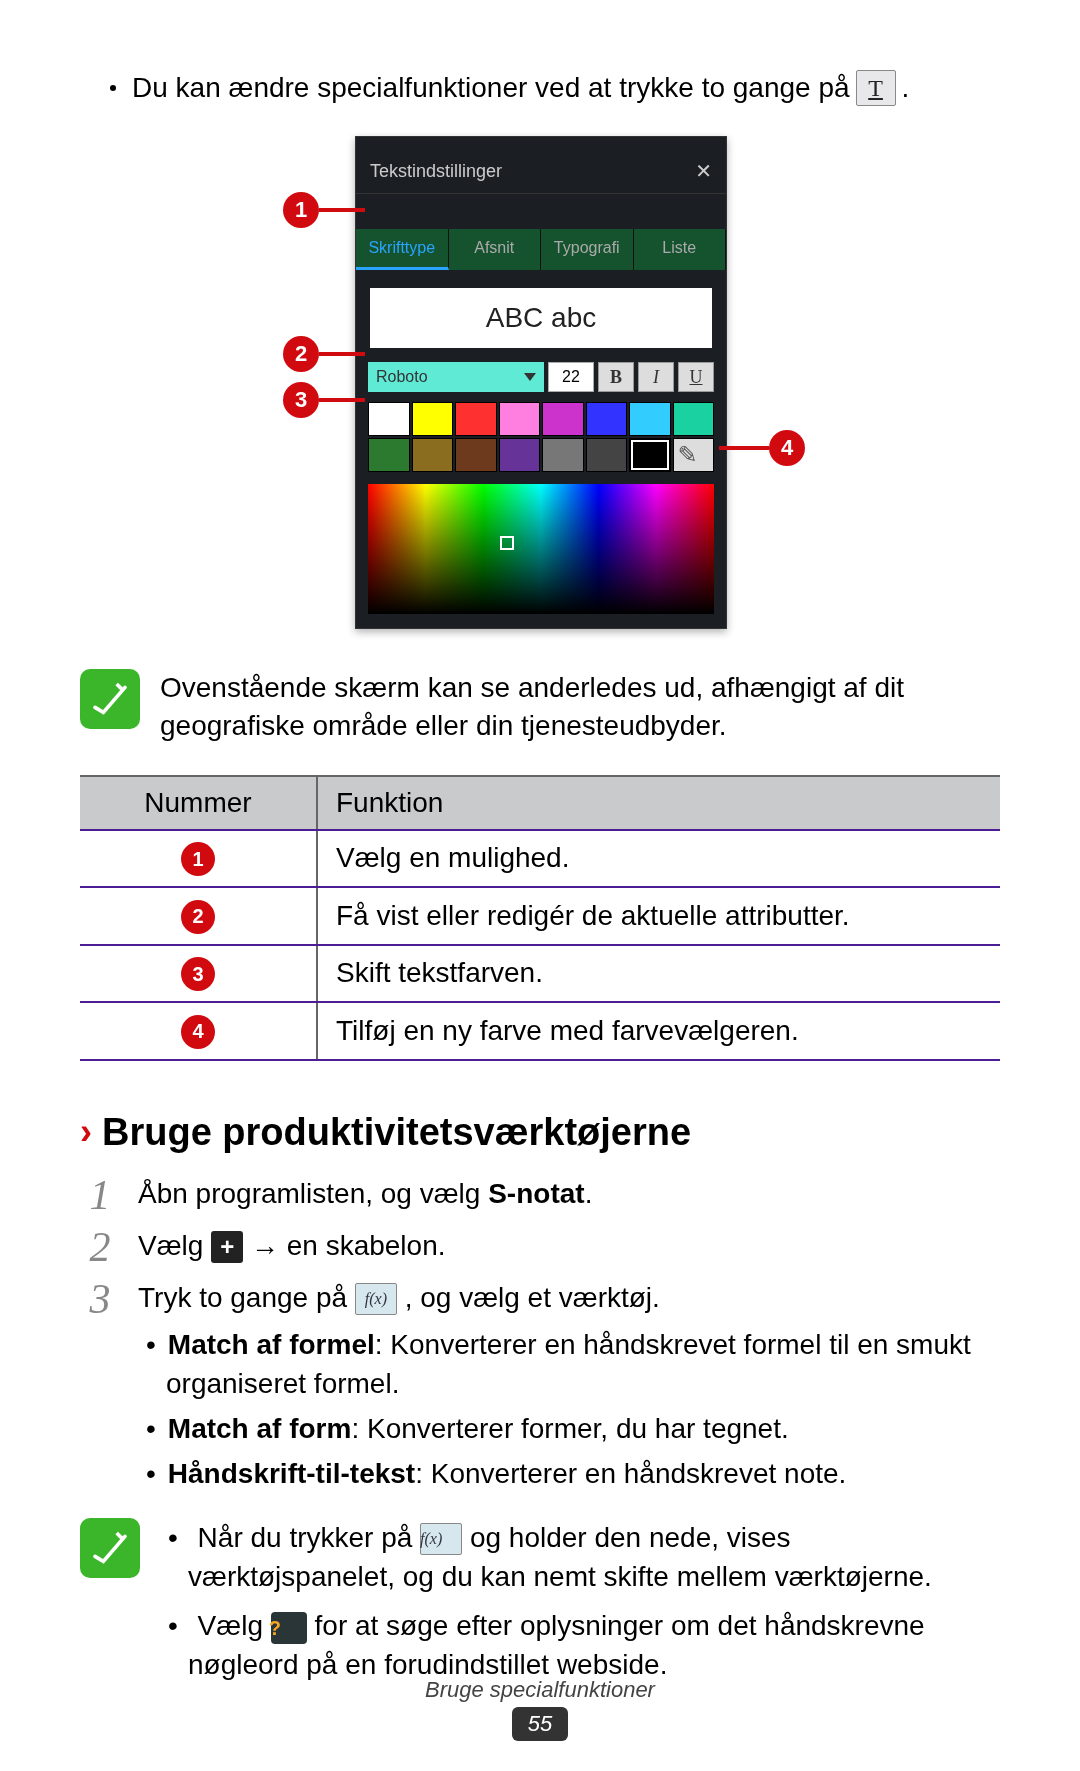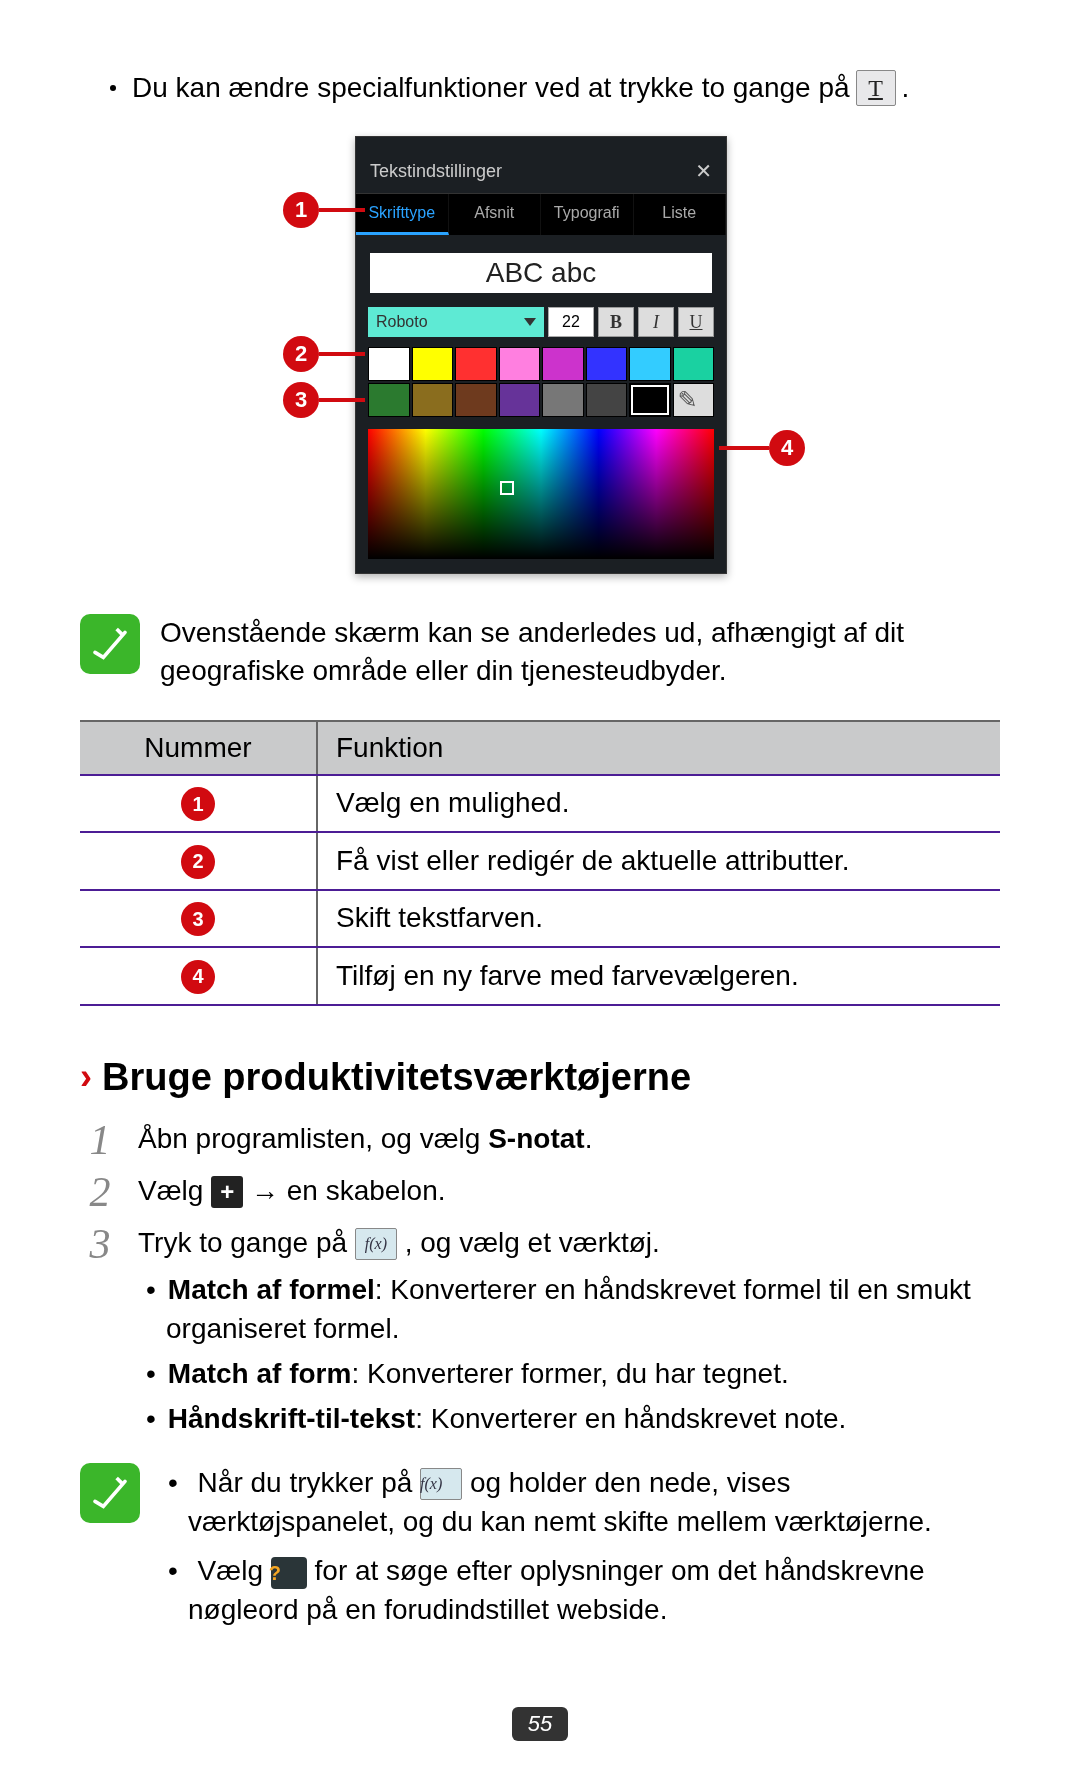--- a/index.html
+++ b/index.html
@@ -71,34 +71,35 @@
   .close-x { color: #ccc; font-size: 20px; }
   .tabs {
     display: flex;
   }
   .tab {
     flex: 1;
     text-align: center;
     font-size: 16px;
     color: #aaa;
     padding: 10px 0;
-    background: #000000;
+    background: #14532d;
     border-right: 1px solid #111;
+    margin-top: 35px;
   }
   .tab.active {
     color: #2aa3ff;
     border-bottom: 3px solid #2aa3ff;
   }
   .preview {
     margin: 18px 14px 14px 14px;
     background: #fff;
     color: #222;
     font-size: 28px;
     text-align: center;
-    padding: 4px 0;
+    padding: 14px 0;
   }
   .font-row {
     display: flex;
     align-items: stretch;
     gap: 4px;
     padding: 0 12px 10px 12px;
   }
   .font-select {
     flex: 1;
     background: #5eead4;
@@ -470,16 +471,17 @@
       </div>
       <div class="sbitem">
         <span>Vælg </span>
         <span class="q-icon">?</span>
         <span> for at søge efter oplysninger om det håndskrevne nøgleord på en forudindstillet webside.</span>
       </div>
     </div>
   </div>
 
   <div class="footer">
+    <div class="footer-label">Bruge specialfunktioner</div>
     <div class="page-badge">55</div>
   </div>
 
 </div>
 
 </body></html>

